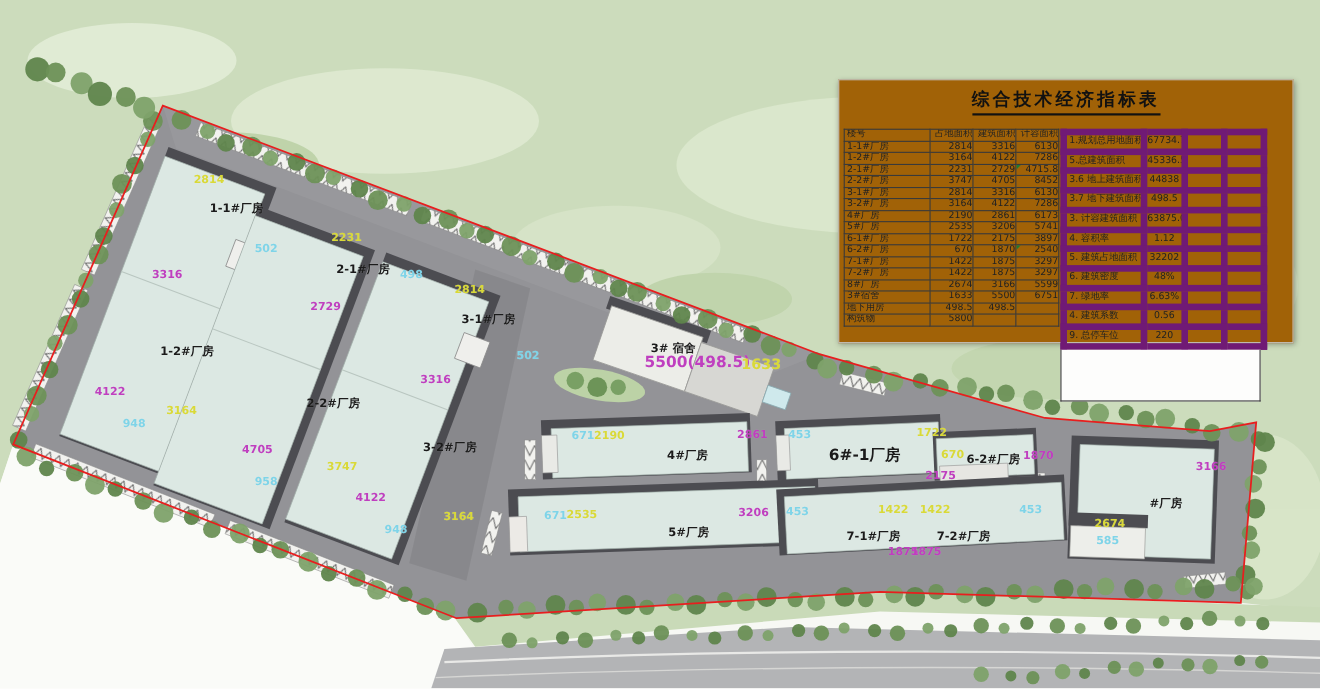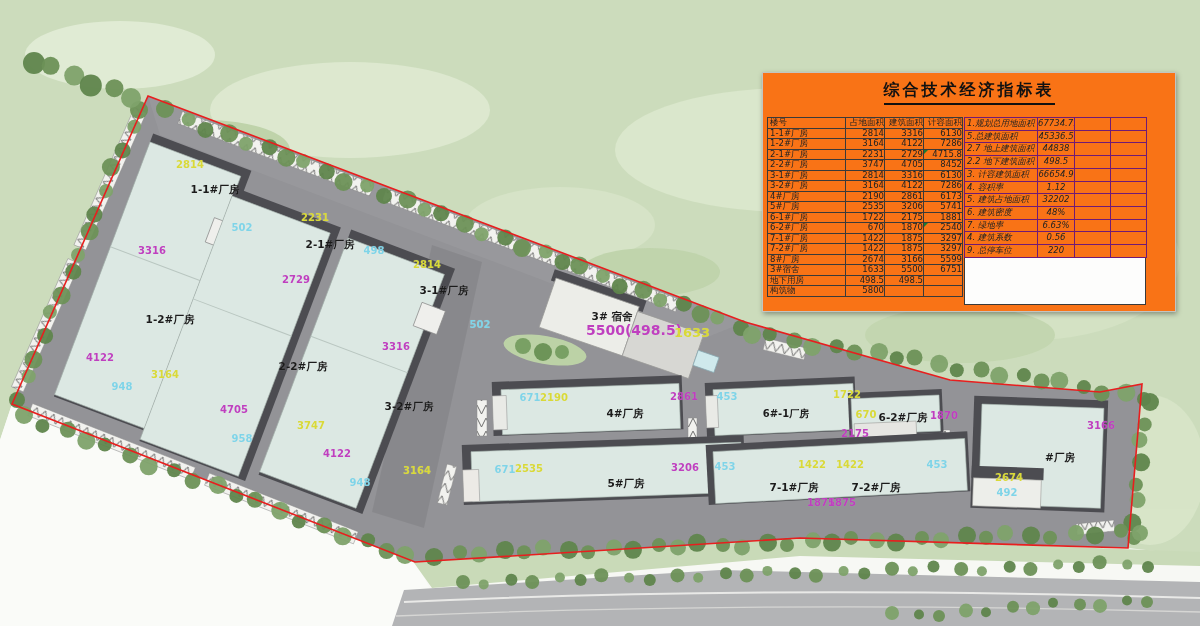--- a/index.html
+++ b/index.html
@@ -3,34 +3,34 @@
 <meta charset="utf-8">
 <style>
   html,body{margin:0;padding:0;background:#ffffff;}
   .stage{position:relative;width:1200px;height:626px;overflow:hidden;
          font-family:"DejaVu Sans","Liberation Sans",sans-serif;background:#f7f8f4;}
   .stage svg{position:absolute;left:0;top:0;}
   #labels{position:absolute;left:0;top:0;width:1200px;height:626px;pointer-events:none;}
   #labels span{position:absolute;transform:translate(-50%,-50%);white-space:nowrap;
                font-weight:bold;text-shadow:0 0 1px rgba(255,255,255,.25);}
   
-  .panel{position:absolute;left:762px;top:72px;width:412px;height:238px;background:#f97316;
+  .panel{position:absolute;left:762px;top:72px;width:412px;height:238px;background:#a16207;
          border:1px solid #c4c4c0;box-shadow:1px 2px 5px rgba(0,0,0,.35);}
   .panel-title{position:absolute;top:7px;left:0;right:0;text-align:center;}
   .panel-title b{display:inline-block;font-size:16px;letter-spacing:3px;color:#111;
                  border-bottom:2px solid #111;padding-bottom:2px;font-weight:bold;}
   table.btable{position:absolute;left:4px;top:44px;width:195px;border-collapse:collapse;table-layout:fixed;}
   table.btable td{border:1px solid #3a3a3a;font-size:8.5px;height:9.4px;line-height:9.5px;
                   padding:0;color:#222;overflow:hidden;white-space:nowrap;position:relative;}
   table.btable td.lbl{text-align:left;padding-left:2px;}
   table.btable td.num{text-align:right;}
   .rwrap{position:absolute;left:201px;top:44px;width:182px;}
   table.stable{border-collapse:collapse;width:182px;table-layout:fixed;}
-  table.stable td{border:1px solid #701a75;font-size:8.5px;height:11.6px;line-height:11.7px;
-                  padding:0;color:#222;overflow:hidden;white-space:nowrap;font-style:italic;}
+  table.stable td{border:6px solid #701a75;font-size:8.5px;height:11.6px;line-height:11.7px;
+                  padding:0;color:#222;overflow:hidden;white-space:nowrap;}
   table.stable td.lbl{text-align:left;padding-left:2px;}
   table.stable td.num{text-align:center;}
   .sempty{border:1px solid #3a3a3a;border-top:none;height:46px;background:#fdfdfc;}
   .flag{position:absolute;left:0;top:0;width:0;height:0;
         border-top:4px solid #1c7c33;border-right:4px solid transparent;}
 </style>
 </head>
 <body>
 
 <div class="stage">
@@ -357,41 +357,41 @@
       <span style="left: 360px; top: 482px; color: rgb(127, 212, 232); font-size: 10px;">948</span>
       <span style="left: 612px; top: 317px; color: rgb(27, 27, 27); font-size: 10.5px; font-weight: 600;">3# 宿舍</span>
       <span style="left: 634px; top: 330px; color: rgb(191, 63, 191); font-size: 14px;">5500(498.5)</span>
       <span style="left: 692px; top: 332px; color: rgb(217, 217, 56); font-size: 13px;">1633</span>
       <span style="left: 530px; top: 397px; color: rgb(127, 212, 232); font-size: 10px;">671</span>
       <span style="left: 554px; top: 397px; color: rgb(217, 217, 56); font-size: 10px;">2190</span>
       <span style="left: 684px; top: 396px; color: rgb(191, 63, 191); font-size: 10px;">2861</span>
       <span style="left: 625px; top: 414px; color: rgb(27, 27, 27); font-size: 10.5px; font-weight: 600;">4#厂房</span>
       <span style="left: 727px; top: 396px; color: rgb(127, 212, 232); font-size: 10px;">453</span>
       <span style="left: 847px; top: 394px; color: rgb(217, 217, 56); font-size: 10px;">1722</span>
-      <span style="left: 786px; top: 414px; color: rgb(27, 27, 27); font-size: 10px; font-weight: 600;">6#-1厂房</span>
+      <span style="left: 786px; top: 414px; color: rgb(27, 27, 27); font-size: 14px; font-weight: 600;">6#-1厂房</span>
       <span style="left: 866px; top: 414px; color: rgb(217, 217, 56); font-size: 10px;">670</span>
       <span style="left: 903px; top: 418px; color: rgb(27, 27, 27); font-size: 10.5px; font-weight: 600;">6-2#厂房</span>
       <span style="left: 944px; top: 415px; color: rgb(191, 63, 191); font-size: 10px;">1870</span>
       <span style="left: 855px; top: 433px; color: rgb(191, 63, 191); font-size: 10px;">2175</span>
       <span style="left: 505px; top: 469px; color: rgb(127, 212, 232); font-size: 10px;">671</span>
       <span style="left: 529px; top: 468px; color: rgb(217, 217, 56); font-size: 10px;">2535</span>
       <span style="left: 685px; top: 467px; color: rgb(191, 63, 191); font-size: 10px;">3206</span>
       <span style="left: 626px; top: 484px; color: rgb(27, 27, 27); font-size: 10.5px; font-weight: 600;">5#厂房</span>
       <span style="left: 725px; top: 466px; color: rgb(127, 212, 232); font-size: 10px;">453</span>
       <span style="left: 812px; top: 464px; color: rgb(217, 217, 56); font-size: 10px;">1422</span>
       <span style="left: 850px; top: 464px; color: rgb(217, 217, 56); font-size: 10px;">1422</span>
       <span style="left: 794px; top: 488px; color: rgb(27, 27, 27); font-size: 10.5px; font-weight: 600;">7-1#厂房</span>
       <span style="left: 876px; top: 488px; color: rgb(27, 27, 27); font-size: 10.5px; font-weight: 600;">7-2#厂房</span>
       <span style="left: 821px; top: 502px; color: rgb(191, 63, 191); font-size: 10px;">1875</span>
       <span style="left: 842px; top: 502px; color: rgb(191, 63, 191); font-size: 10px;">1875</span>
       <span style="left: 937px; top: 464px; color: rgb(127, 212, 232); font-size: 10px;">453</span>
       <span style="left: 1101px; top: 425px; color: rgb(191, 63, 191); font-size: 10px;">3166</span>
       <span style="left: 1060px; top: 458px; color: rgb(27, 27, 27); font-size: 10.5px; font-weight: 600;">#厂房</span>
       <span style="left: 1009px; top: 477px; color: rgb(217, 217, 56); font-size: 10px;">2674</span>
-      <span style="left: 1007px; top: 492px; color: rgb(127, 212, 232); font-size: 10px;">492</span>
+      <span style="left: 1007px; top: 492px; color: rgb(127, 212, 232); font-size: 10px;">585</span>
     </div>
 
 <div class="panel">
   <div class="panel-title">
     <b>综合技术经济指标表</b>
   </div>
   <table class="btable">
     <colgroup>
           <col style="width:78px">
           <col style="width:39px">
@@ -452,21 +452,21 @@
           <tr>
             <td class="lbl">5#厂房</td>
             <td class="num">2535</td>
             <td class="num">3206</td>
             <td class="num">5741</td>
           </tr>
           <tr>
             <td class="lbl">6-1#厂房</td>
             <td class="num">1722</td>
             <td class="num">2175</td>
-            <td class="num">1881</td>
+            <td class="num">3897</td>
           </tr>
           <tr>
             <td class="lbl">6-2#厂房</td>
             <td class="num">670</td>
             <td class="num">1870</td>
             <td class="num">2540<span class="flag"></span></td>
           </tr>
           <tr>
             <td class="lbl">7-1#厂房</td>
             <td class="num">1422</td>
@@ -520,34 +520,34 @@
               <td class="num"></td>
               <td class="num"></td>
             </tr>
             <tr>
               <td class="lbl">5.总建筑面积</td>
               <td class="num">45336.5</td>
               <td class="num"></td>
               <td class="num"></td>
             </tr>
             <tr>
-              <td class="lbl">2.7 地上建筑面积</td>
+              <td class="lbl">3.6 地上建筑面积</td>
               <td class="num">44838</td>
               <td class="num"></td>
               <td class="num"></td>
             </tr>
             <tr>
-              <td class="lbl">2.2 地下建筑面积</td>
+              <td class="lbl">3.7 地下建筑面积</td>
               <td class="num">498.5</td>
               <td class="num"></td>
               <td class="num"></td>
             </tr>
             <tr>
               <td class="lbl">3. 计容建筑面积</td>
-              <td class="num">66654.9</td>
+              <td class="num">63875.0</td>
               <td class="num"></td>
               <td class="num"></td>
             </tr>
             <tr>
               <td class="lbl">4. 容积率</td>
               <td class="num">1.12</td>
               <td class="num"></td>
               <td class="num"></td>
             </tr>
             <tr>

